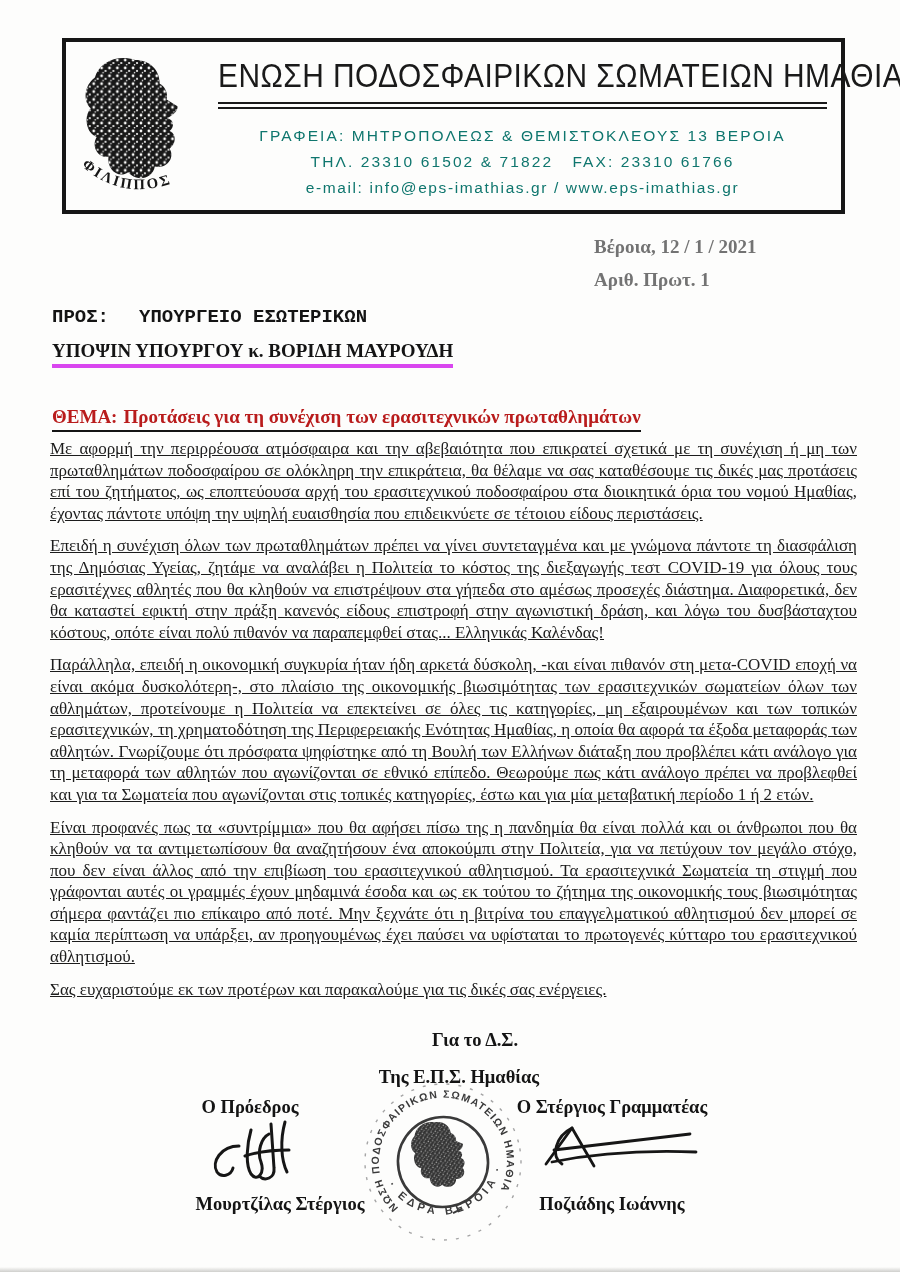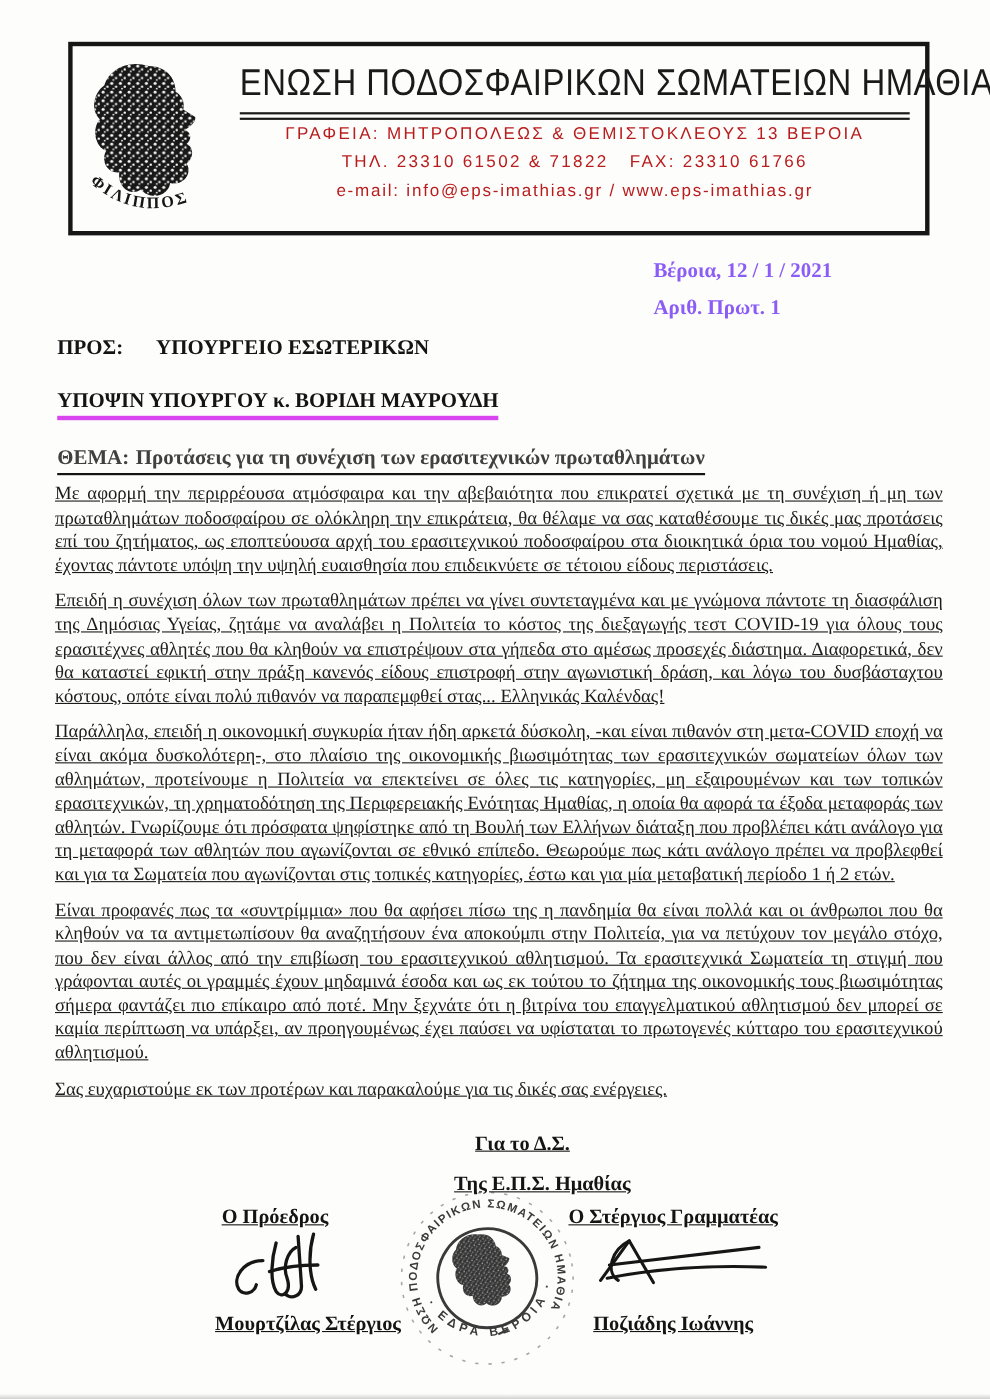--- a/index.html
+++ b/index.html
@@ -39,62 +39,63 @@
     margin-top:6px;
     letter-spacing:0.5px;
   }
   .title-rule{
     margin-top:7px;
     height:3px;
     border-top:2px solid #1a1a1a;
     border-bottom:2px solid #1a1a1a;
   }
   .addr{
+    margin-top:14px;
     text-align:center;
     font-family:"Liberation Sans", sans-serif;
-    color:#b91c1c;
+    color:#0f766e;
   }
   .addr-line{font-size:15.5px;letter-spacing:2.1px;line-height:26px;white-space:pre-wrap;}
   .addr-line.email{letter-spacing:1.6px;}
 
   
   .date-block{
     position:absolute;left:594px;top:230px;
-    font-weight:bold;font-size:19px;line-height:33px;color:#8b5cf6;
+    font-weight:bold;font-size:19px;line-height:33px;color:#737373;
   }
 
   
   .recipient{
     position:absolute;left:52px;top:306px;
     font-weight:bold;font-size:19px;color:#141414;
   }
-  .recipient .to-line{margin-bottom:26px;}
+  .recipient .to-line{margin-bottom:12px;font-family:Liberation Mono, monospace;}
   .recipient .to-label{display:inline-block;margin-right:30px;}
   .attention{border-bottom:4px solid #d946ef;padding-bottom:2px;display:inline-block;}
 
   
   .subject{
     position:absolute;left:52px;top:406px;
-    font-weight:bold;font-size:19px;color:#404040;
+    font-weight:bold;font-size:19px;color:#b91c1c;
   }
   .subject-inner{border-bottom:2px solid #141414;padding-bottom:2px;display:inline-block;}
   .subject-label{margin-right:6px;}
 
   
   .body-text{
     position:absolute;left:50px;top:438px;width:807px;
     font-size:17px;line-height:21.6px;
     text-align:justify;color:#1c1c1c;
   }
   .body-text p{margin:0 0 11px 0;text-decoration:underline;}
 
   
-  .sig-text{position:absolute;font-weight:bold;font-size:18.5px;color:#141414;text-align:center;text-decoration:underline;}
+  .sig-text{position:absolute;font-weight:bold;font-size:18.5px;color:#141414;text-align:center;}
   .for-board{left:330px;top:1030px;width:290px;}
-  .org-short{left:348px;top:1067px;width:290px;}
+  .org-short{left:314px;top:1067px;width:290px;}
   .president-role{left:165px;top:1097px;width:170px;}
   .secretary-role{left:497px;top:1097px;width:230px;}
   .president-name{left:165px;top:1194px;width:230px;}
   .secretary-name{left:497px;top:1194px;width:230px;}
 
   .sig-president{position:absolute;left:205px;top:1116px;}
   .sig-secretary{position:absolute;left:532px;top:1120px;}
   .stamp{position:absolute;left:358px;top:1076px;opacity:0.92;}
 </style>
 </head>

